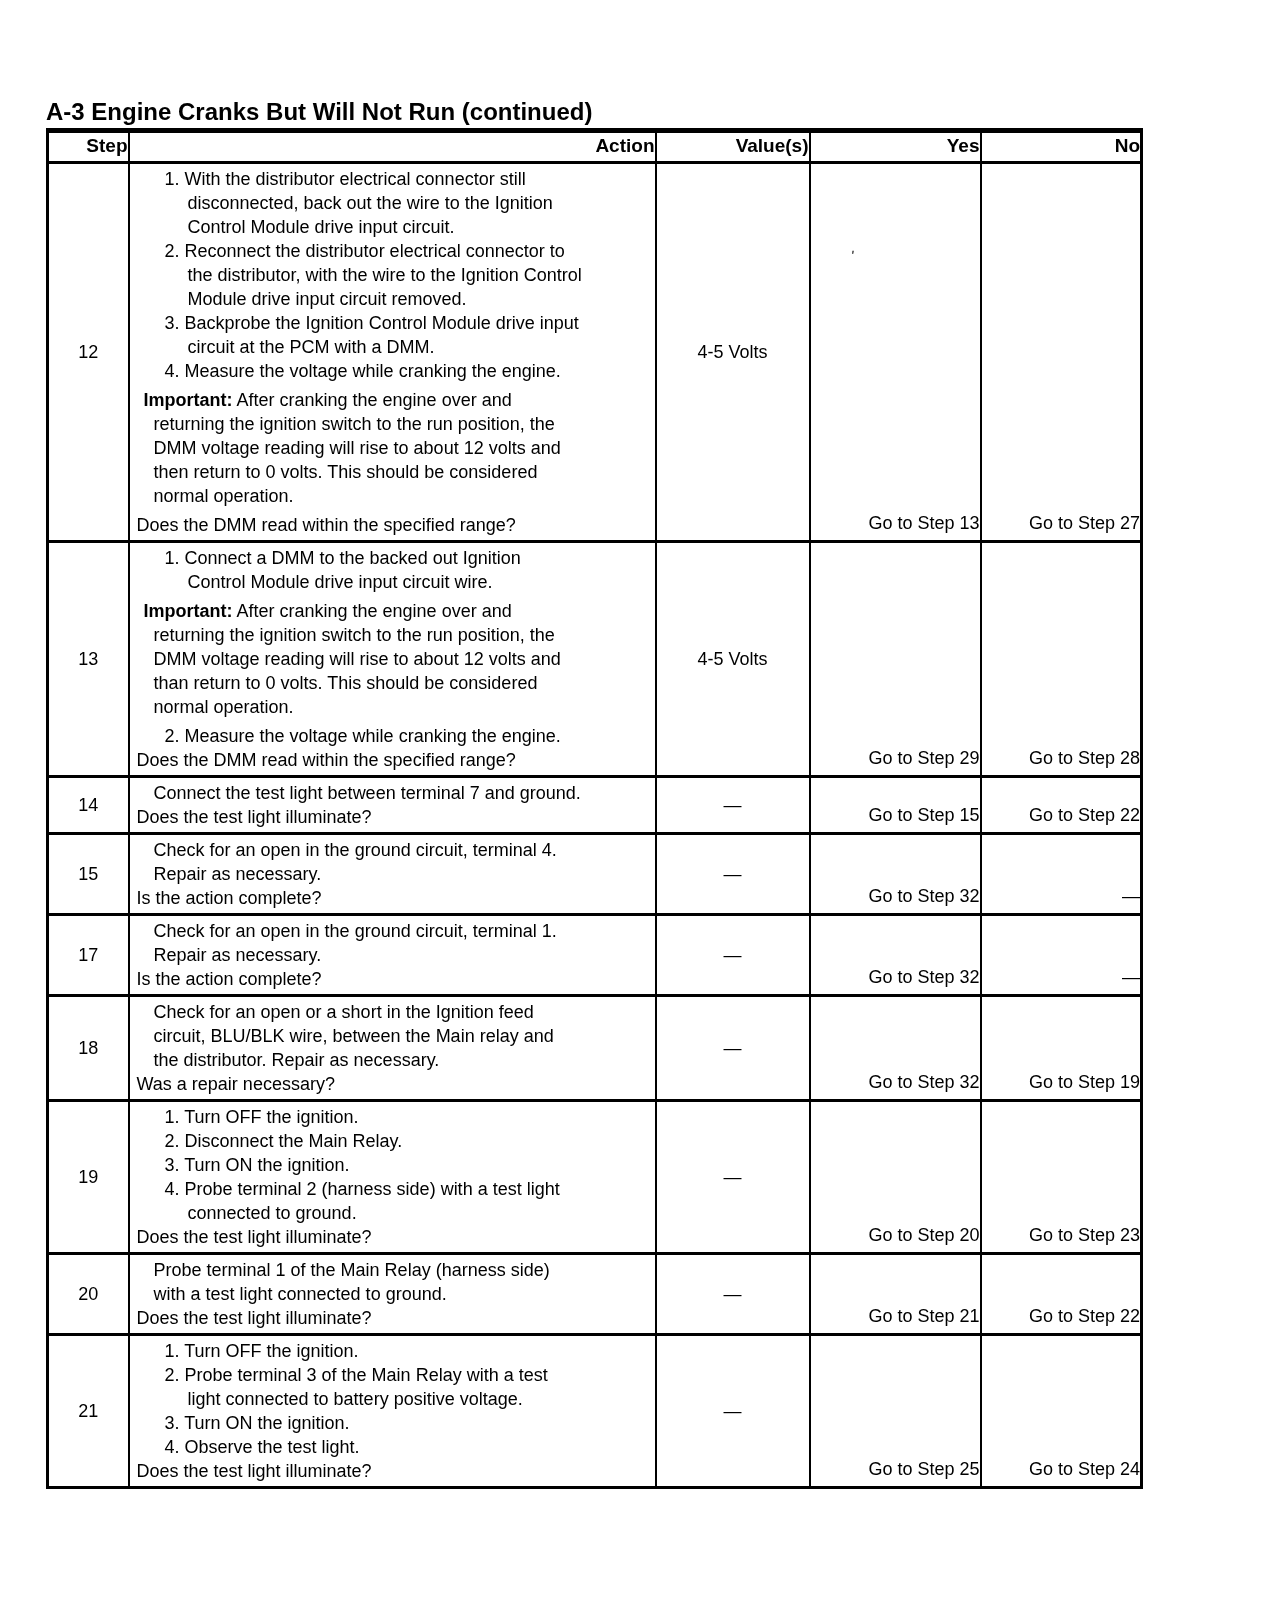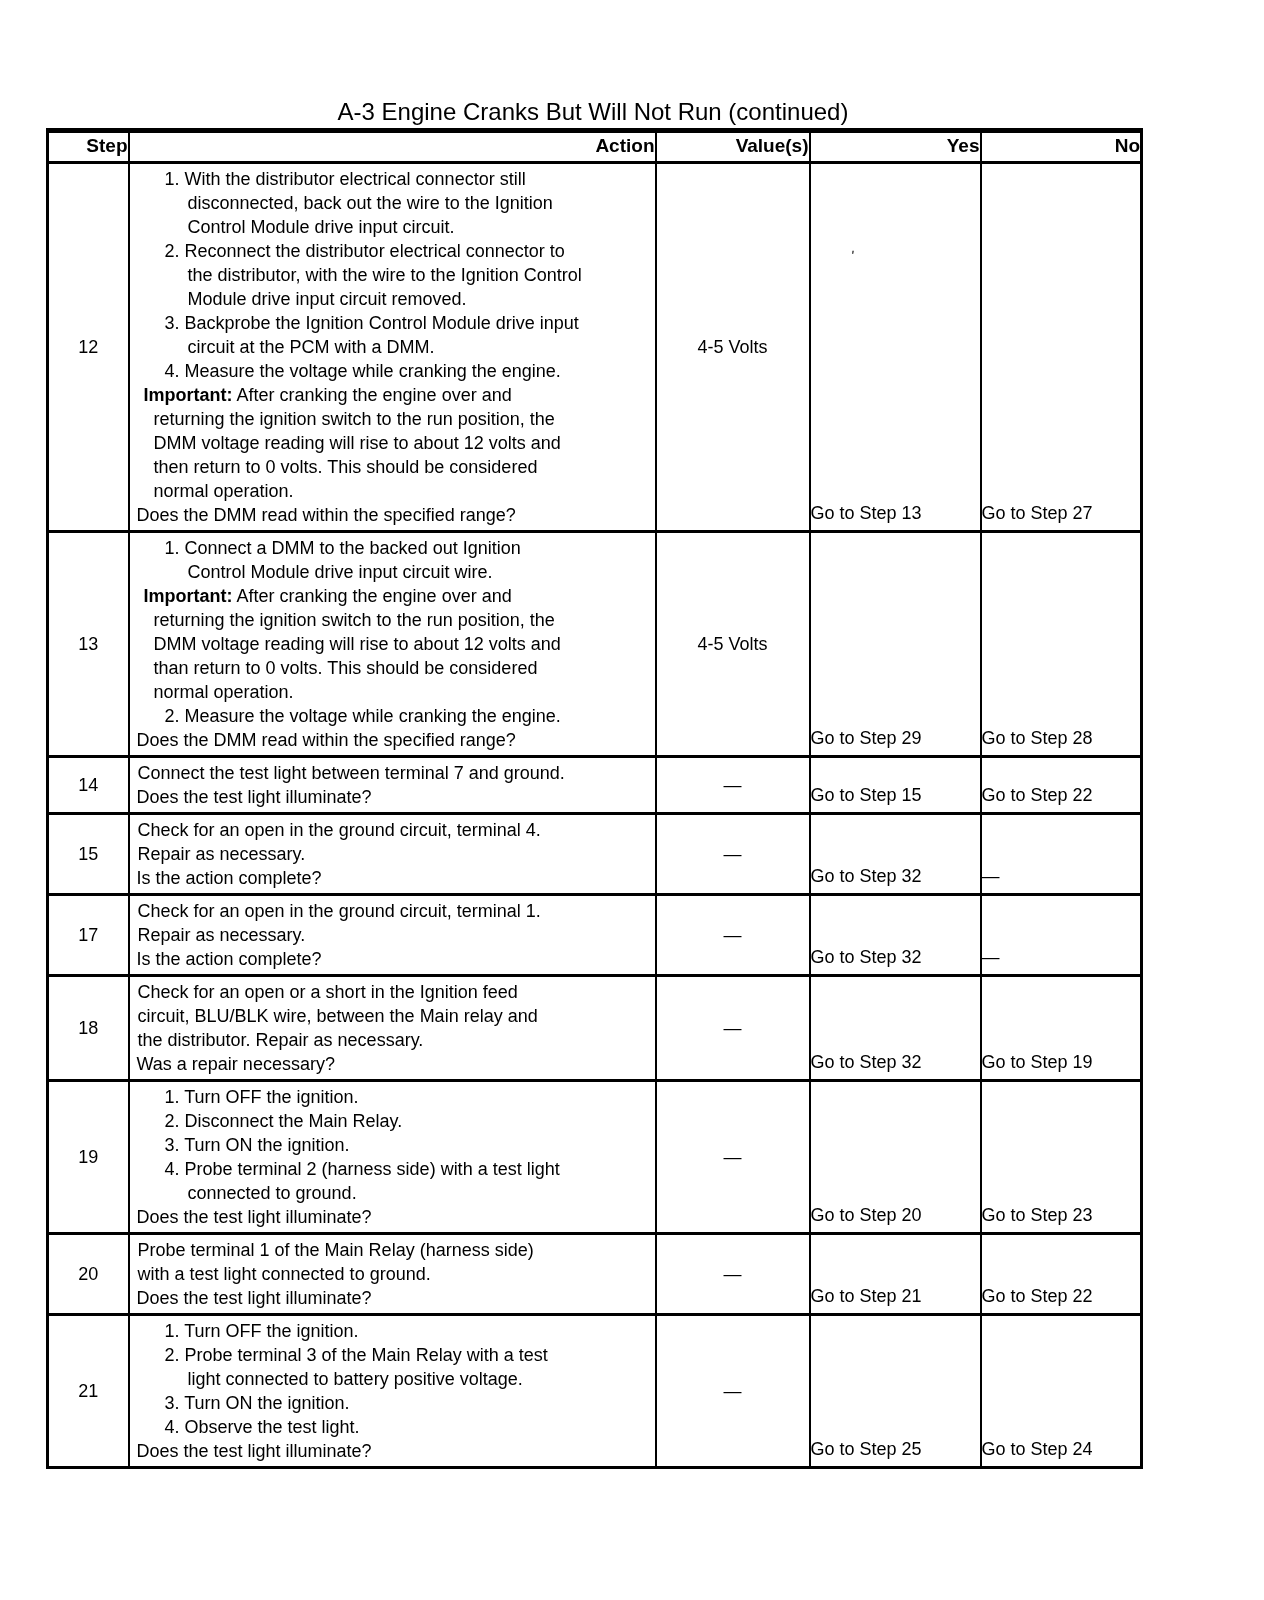--- a/index.html
+++ b/index.html
@@ -4,21 +4,21 @@
 <style>
   html,body{margin:0;padding:0;}
   body{
     width:1264px;height:1600px;position:relative;
     background:#ffffff;color:#000000;
     font-family:"Liberation Sans", sans-serif;
     -webkit-font-smoothing:antialiased;
   }
   .page-title{
     position:absolute;top:98px;left:46px;width:1094px;
-    text-align:center;font-size:24px;font-weight:normal;
+    font-size:24px;font-weight:bold;
   }
   table.diag{
     position:absolute;left:46px;top:128px;width:1094px;
     border-collapse:collapse;table-layout:fixed;
     border:3px solid #000;border-top:5px solid #000;
   }
   col.c-step{width:81px;}
   col.c-action{width:527px;}
   col.c-value{width:154px;}
   col.c-yes{width:171px;}
@@ -28,29 +28,29 @@
     font-size:19px;font-weight:bold;text-align:right;
     padding:2px 0 4px 0;
   }
   td{
     border:2px solid #000;border-top:3px solid #000;border-bottom:3px solid #000;
     font-size:18px;
   }
   td.step{text-align:center;vertical-align:middle;padding:0;}
   td.action{vertical-align:top;padding:3px 0 3px 0;}
   td.value{text-align:center;vertical-align:middle;padding:12px;}
-  td.yes, td.no{text-align:left;vertical-align:bottom;padding:0 0 6px 0;}
+  td.yes, td.no{text-align:right;vertical-align:bottom;padding:0 0 6px 0;}
   .line{line-height:24px;white-space:nowrap;}
   .l-num{padding-left:35px;}
   .l-cont{padding-left:58px;}
   .l-imp{padding-left:14px;}
   .l-impc{padding-left:24px;}
-  .l-plain{padding-left:8px;}
+  .l-plain{padding-left:24px;}
   .l-q{padding-left:7px;}
-  .gap{}
+  .gap{margin-top:5px;}
   .l-imp b{font-weight:bold;}
   .stray-mark{
     position:absolute;left:851px;top:247px;
     font-size:15px;color:#1a1a1a;transform:rotate(8deg);
   }
 </style>
 </head>
 <body>
 
 <div>

